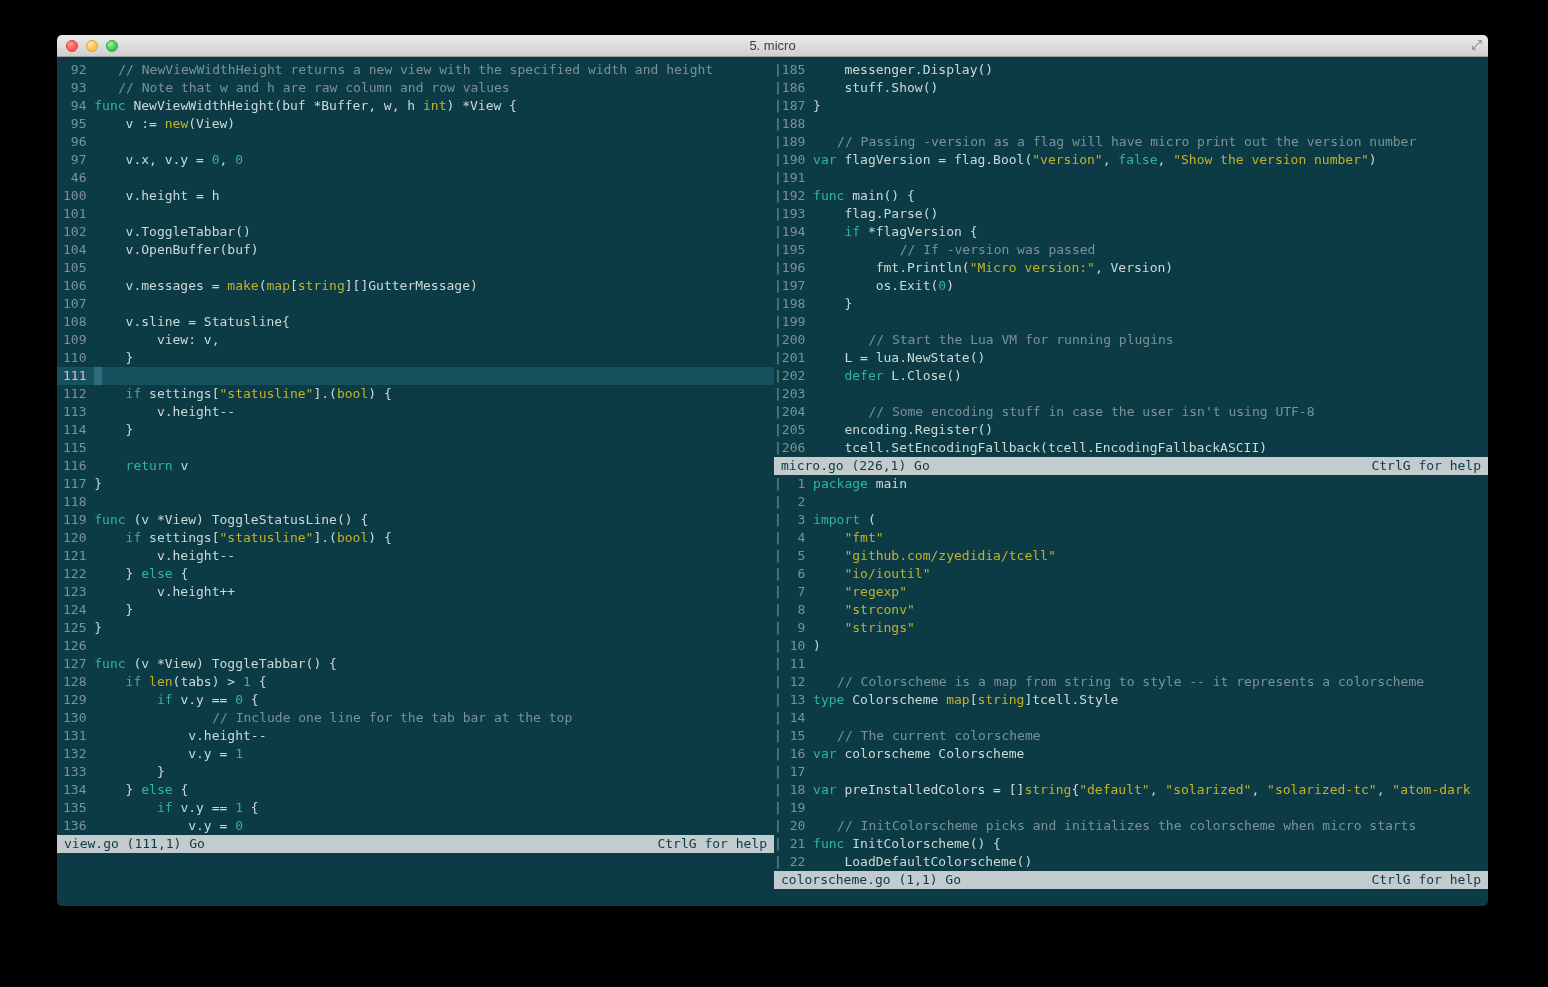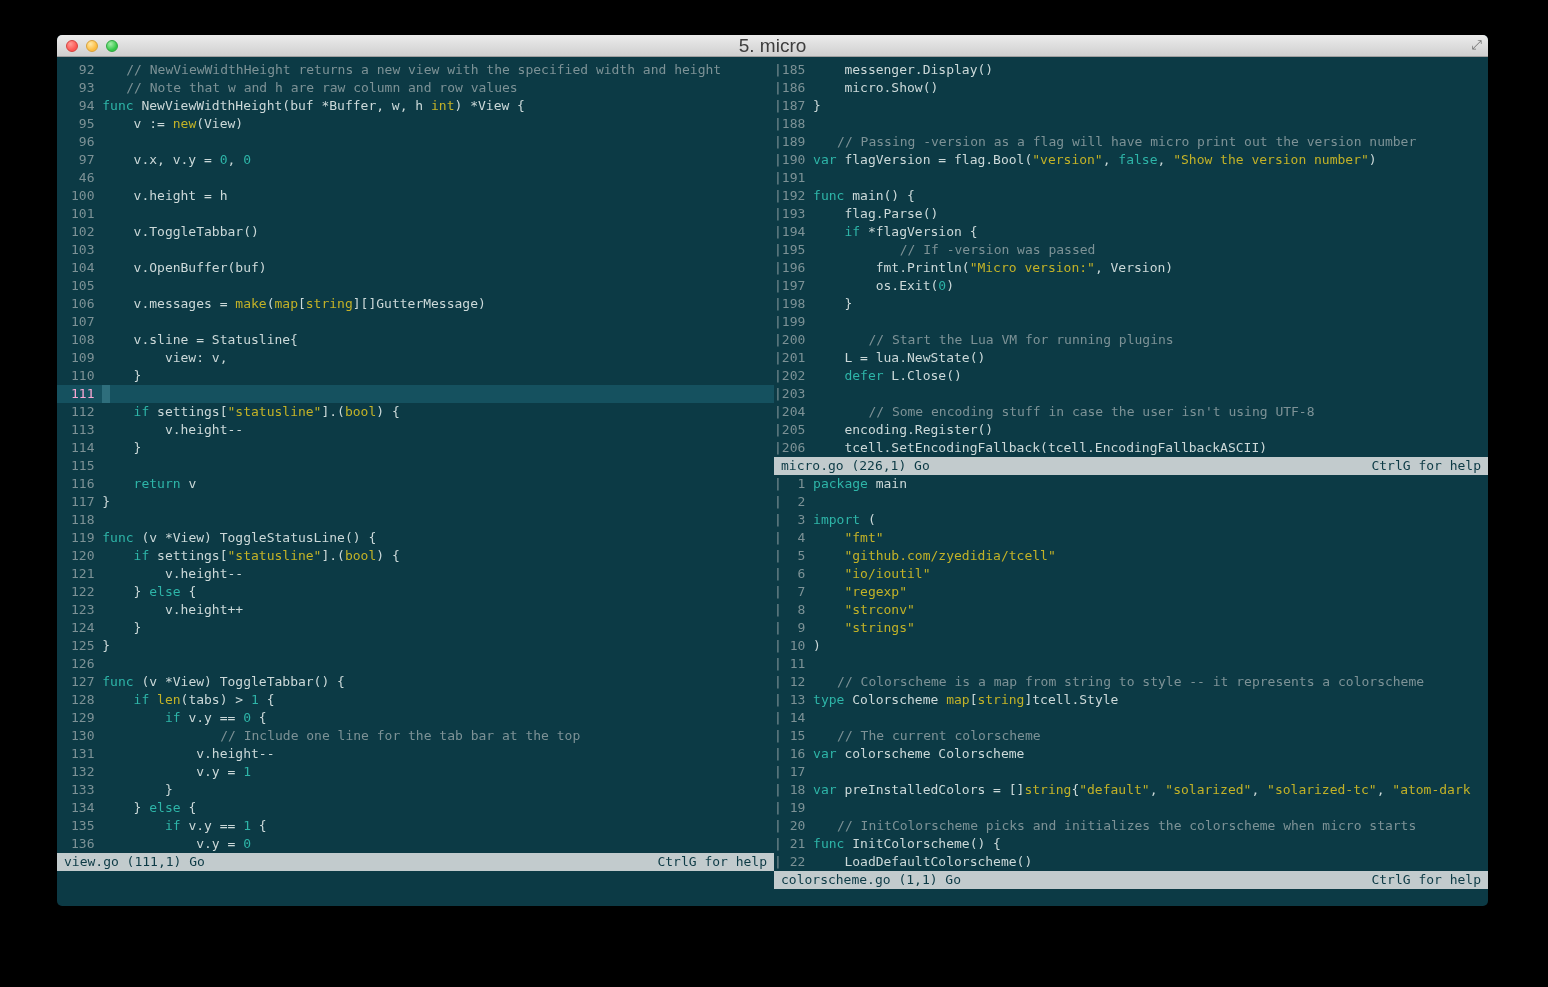--- a/index.html
+++ b/index.html
@@ -23,42 +23,42 @@
     display:flex; align-items:center; position:relative;
     font-family:"Liberation Sans", sans-serif;
   }
   .lights { position:absolute; left:9px; top:5px; display:flex; gap:8px; }
   .light { width:12px; height:12px; border-radius:50%; display:inline-block; }
   .light.red    { background:radial-gradient(circle at 35% 30%, #ff9a94, var(--traffic-close) 65%);    border:1px solid #d5413c; }
   .light.yellow { background:radial-gradient(circle at 35% 30%, #ffe9a8, var(--traffic-minimize) 65%); border:1px solid #d8a13a; }
   .light.green  { background:radial-gradient(circle at 35% 30%, #a4eda9, var(--traffic-zoom) 65%);     border:1px solid #2da73f; }
   .title {
     flex:1; text-align:center;
-    font-size:19px; color:#3d3d3d;
+    font-size:13px; color:#3d3d3d;
   }
   .resize {
     position:absolute; right:6px; top:2px;
     color:#707070; font-size:13px;
   }
   .terminal {
     height:calc(100% - 22px);
     padding-top:4px;
     display:flex;
     font-size:13px;
     color:var(--foreground);
   }
   .col { display:flex; flex-direction:column; }
   .col.left  { width:717px; }
   .col.right { flex:1; }
   .line {
     height:18px; line-height:18px;
     white-space:pre; overflow:hidden;
     display:flex; flex:none;
   }
-  .col.left .line { padding-left:14px; }
+  .col.left .line { padding-left:6px; }
   .line.active { background:var(--active-line-bg); }
   .line.active .gutter { color:#f9a8d4; }
   .gutter {
     display:inline-block; width:3ch; text-align:right;
     margin-right:1ch; color:var(--line-number); flex:none;
   }
   .divider-glyph { width:1ch; color:var(--line-number); flex:none; }
   .code { flex:1; overflow:hidden; white-space:pre; }
   .cursor {
     display:inline-block; width:1ch; height:18px;
@@ -97,21 +97,20 @@
           <div class="line"><span class="gutter">92</span><span class="code"><span class="seg-c">// NewViewWidthHeight returns a new view with the specified width and height</span></span></div>
           <div class="line"><span class="gutter">93</span><span class="code"><span class="seg-c">// Note that w and h are raw column and row values</span></span></div>
           <div class="line"><span class="gutter">94</span><span class="code"><span class="seg-k">func</span><span class="seg-p"> NewViewWidthHeight(buf *Buffer, w, h </span><span class="seg-y">int</span><span class="seg-p">) *View {</span></span></div>
           <div class="line"><span class="gutter">95</span><span class="code"><span class="seg-p">    v := </span><span class="seg-y">new</span><span class="seg-p">(View)</span></span></div>
           <div class="line"><span class="gutter">96</span><span class="code"></span></div>
           <div class="line"><span class="gutter">97</span><span class="code"><span class="seg-p">    v.x, v.y = </span><span class="seg-n">0</span><span class="seg-p">, </span><span class="seg-n">0</span></span></div>
           <div class="line"><span class="gutter">46</span><span class="code"></span></div>
           <div class="line"><span class="gutter">100</span><span class="code"><span class="seg-p">    v.height = h</span></span></div>
           <div class="line"><span class="gutter">101</span><span class="code"></span></div>
           <div class="line"><span class="gutter">102</span><span class="code"><span class="seg-p">    v.ToggleTabbar()</span></span></div>
-          <div class="line"><span class="gutter">103</span><span class="code"></span></div>
           <div class="line"><span class="gutter">104</span><span class="code"><span class="seg-p">    v.OpenBuffer(buf)</span></span></div>
           <div class="line"><span class="gutter">105</span><span class="code"></span></div>
           <div class="line"><span class="gutter">106</span><span class="code"><span class="seg-p">    v.messages = </span><span class="seg-y">make</span><span class="seg-p">(</span><span class="seg-y">map</span><span class="seg-p">[</span><span class="seg-y">string</span><span class="seg-p">][]GutterMessage)</span></span></div>
           <div class="line"><span class="gutter">107</span><span class="code"></span></div>
           <div class="line"><span class="gutter">108</span><span class="code"><span class="seg-p">    v.sline = Statusline{</span></span></div>
           <div class="line"><span class="gutter">109</span><span class="code"><span class="seg-p">        view: v,</span></span></div>
           <div class="line"><span class="gutter">110</span><span class="code"><span class="seg-p">    }</span></span></div>
           <div class="line active"><span class="gutter">111</span><span class="code"><span class="cursor"></span></span></div>
           <div class="line"><span class="gutter">112</span><span class="code"><span class="seg-p">    </span><span class="seg-k">if</span><span class="seg-p"> settings[</span><span class="seg-s">"statusline"</span><span class="seg-p">].(</span><span class="seg-y">bool</span><span class="seg-p">) {</span></span></div>
           <div class="line"><span class="gutter">113</span><span class="code"><span class="seg-p">        v.height--</span></span></div>
@@ -141,21 +140,21 @@
         </div>
       <div class="statusbar">
         <span>view.go (111,1) Go</span>
         <span>CtrlG for help</span>
       </div>
     </div>
 
     <div class="col right">
       <div id="pane-top-right">
           <div class="line"><span class="divider-glyph">|</span><span class="gutter">185</span><span class="code"><span class="seg-p">    messenger.Display()</span></span></div>
-          <div class="line"><span class="divider-glyph">|</span><span class="gutter">186</span><span class="code"><span class="seg-p">    micro.Show()</span></span></div>
+          <div class="line"><span class="divider-glyph">|</span><span class="gutter">186</span><span class="code"><span class="seg-p">    stuff.Show()</span></span></div>
           <div class="line"><span class="divider-glyph">|</span><span class="gutter">187</span><span class="code"><span class="seg-p">}</span></span></div>
           <div class="line"><span class="divider-glyph">|</span><span class="gutter">188</span><span class="code"></span></div>
           <div class="line"><span class="divider-glyph">|</span><span class="gutter">189</span><span class="code"><span class="seg-c">// Passing -version as a flag will have micro print out the version number</span></span></div>
           <div class="line"><span class="divider-glyph">|</span><span class="gutter">190</span><span class="code"><span class="seg-k">var</span><span class="seg-p"> flagVersion = flag.Bool(</span><span class="seg-s">"version"</span><span class="seg-p">, </span><span class="seg-n">false</span><span class="seg-p">, </span><span class="seg-s">"Show the version number"</span><span class="seg-p">)</span></span></div>
           <div class="line"><span class="divider-glyph">|</span><span class="gutter">191</span><span class="code"></span></div>
           <div class="line"><span class="divider-glyph">|</span><span class="gutter">192</span><span class="code"><span class="seg-k">func</span><span class="seg-p"> main() {</span></span></div>
           <div class="line"><span class="divider-glyph">|</span><span class="gutter">193</span><span class="code"><span class="seg-p">    flag.Parse()</span></span></div>
           <div class="line"><span class="divider-glyph">|</span><span class="gutter">194</span><span class="code"><span class="seg-p">    </span><span class="seg-k">if</span><span class="seg-p"> *flagVersion {</span></span></div>
           <div class="line"><span class="divider-glyph">|</span><span class="gutter">195</span><span class="code"><span class="seg-c">        // If -version was passed</span></span></div>
           <div class="line"><span class="divider-glyph">|</span><span class="gutter">196</span><span class="code"><span class="seg-p">        fmt.Println(</span><span class="seg-s">"Micro version:"</span><span class="seg-p">, Version)</span></span></div>

